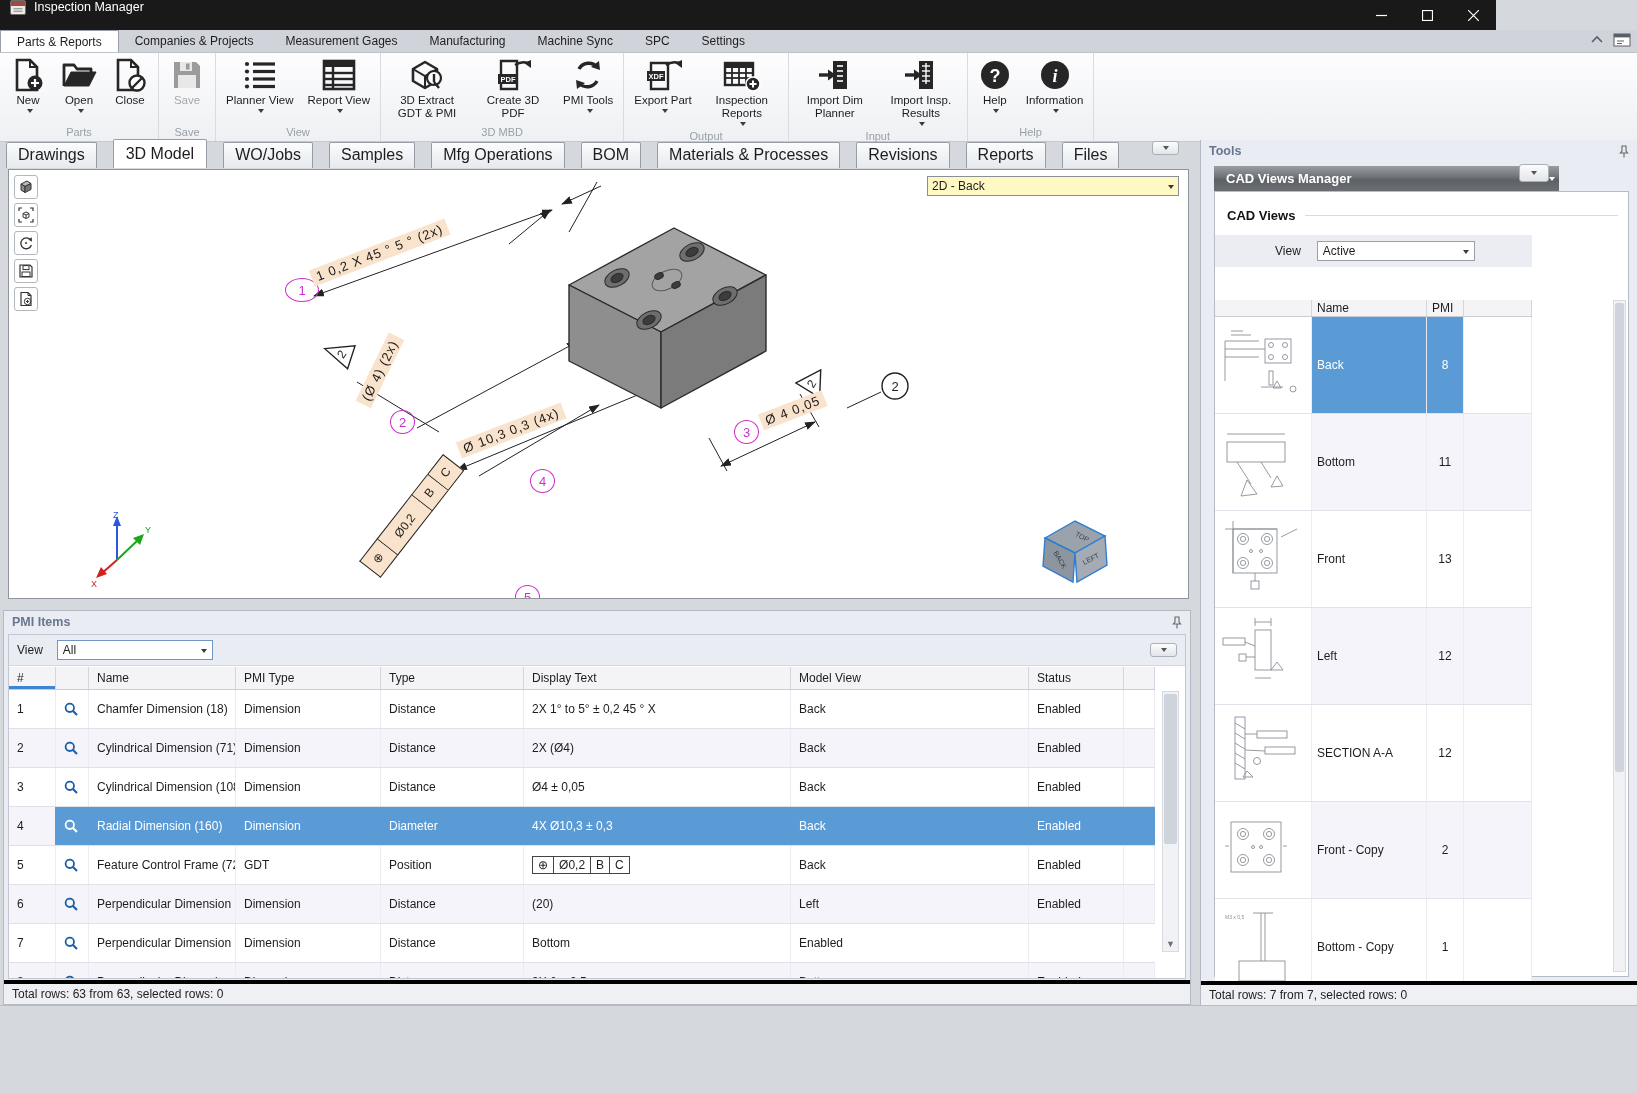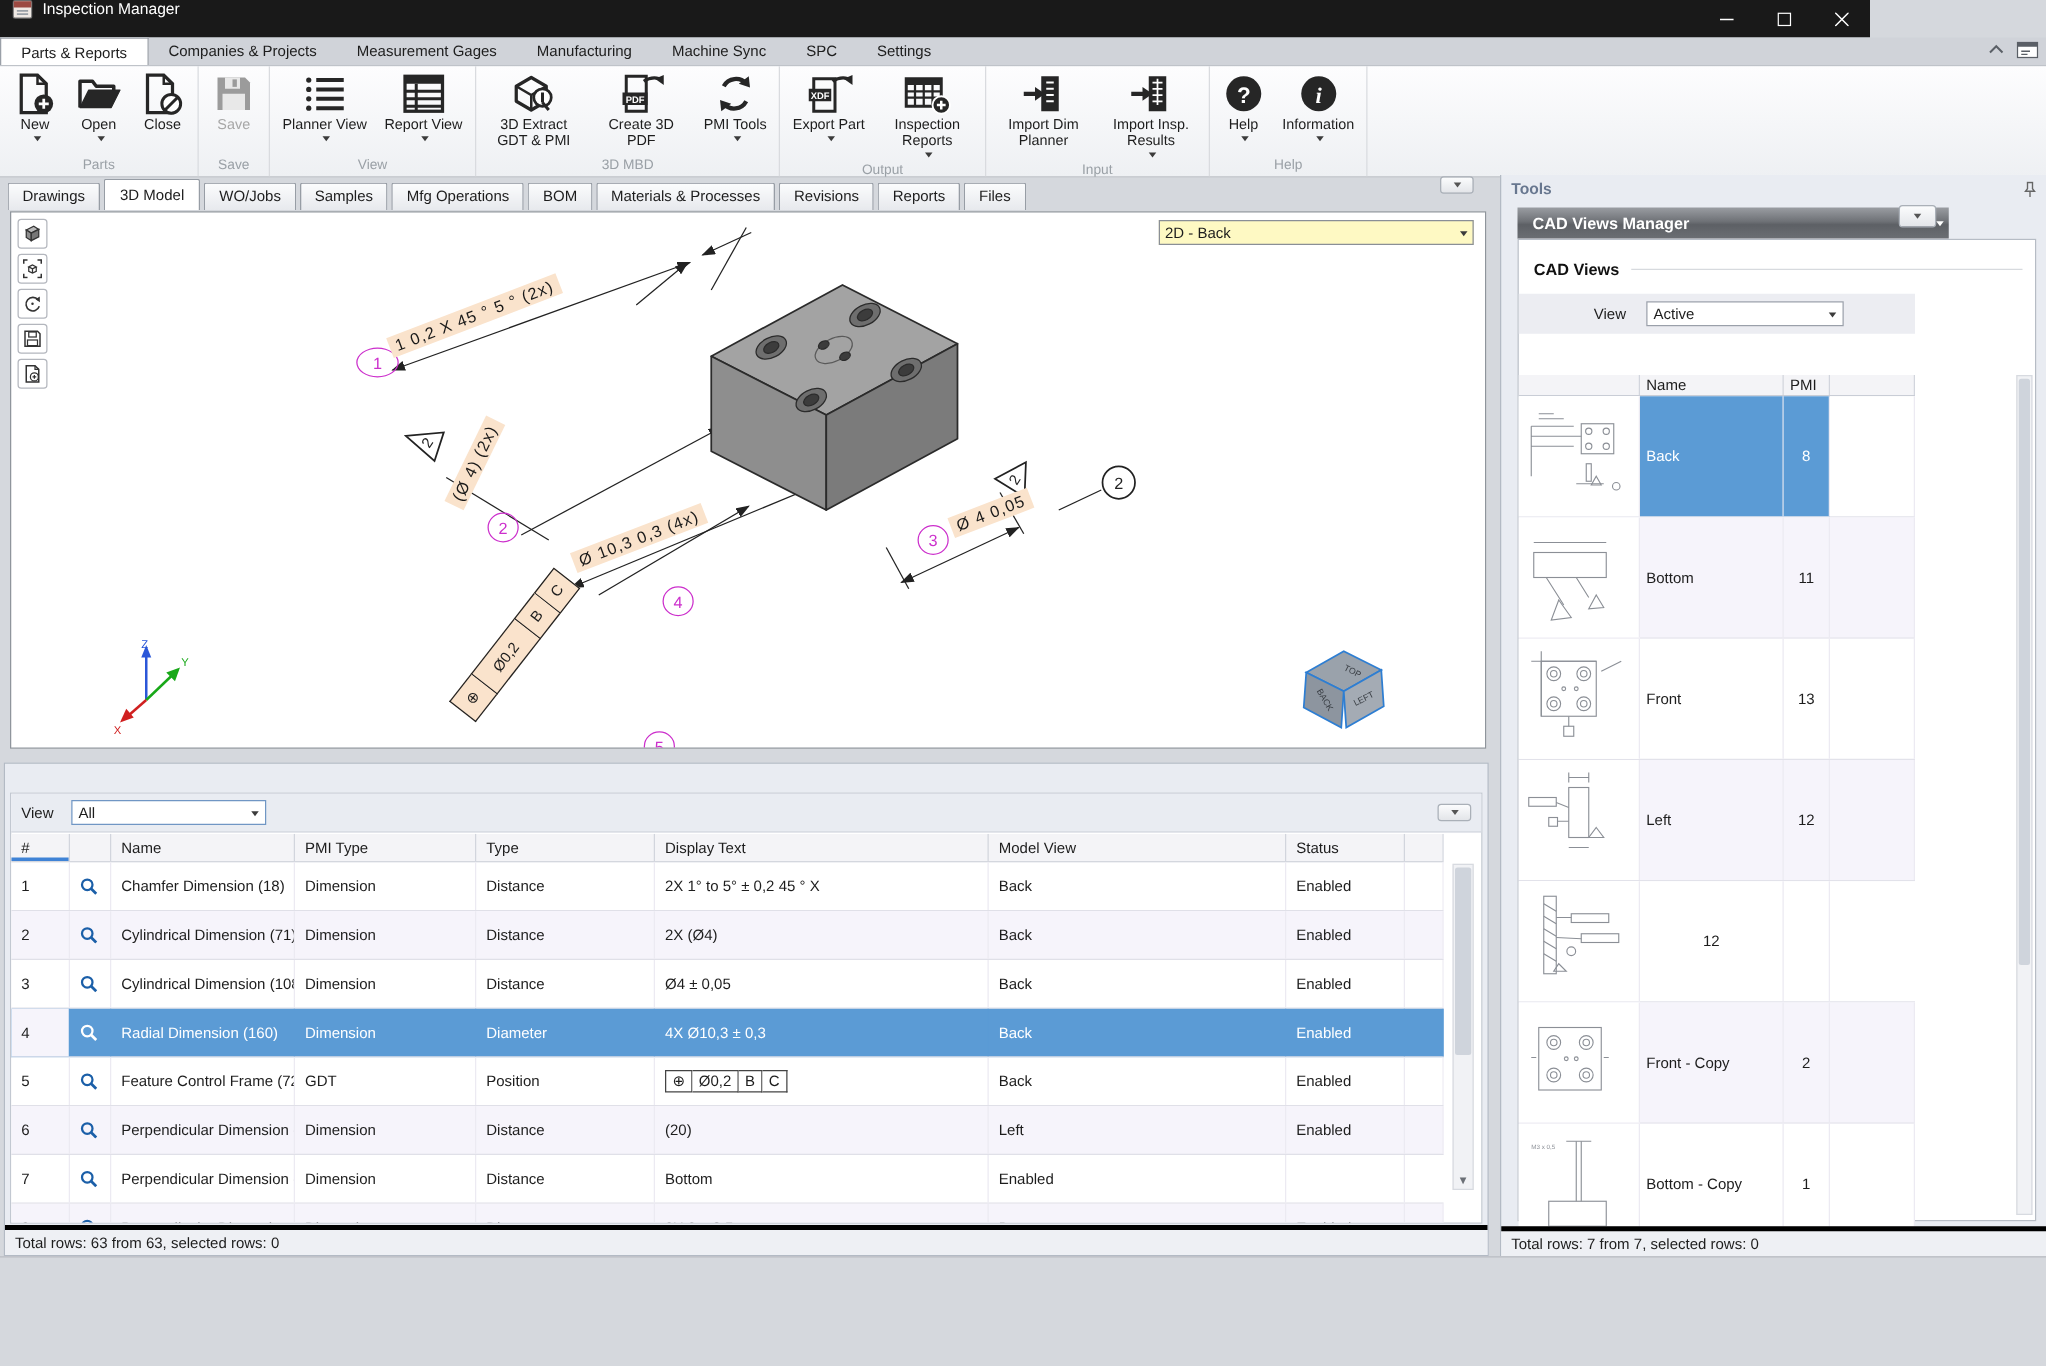--- a/index.html
+++ b/index.html
@@ -24,21 +24,21 @@
   .rgroup{display:flex;flex-direction:column;border-right:1px solid #d9dbdf;padding:1px 3px 0}
   .rrow{flex:1;display:flex;align-items:flex-start;justify-content:center}
   .rbtn{display:flex;flex-direction:column;align-items:center;padding:2px 7px 0;font-size:11.5px;line-height:1.12;text-align:center;max-width:86px;cursor:default}
   .rbtn .ricon{height:38px;display:flex;align-items:center}
   .rbtn.disabled{color:#a7a7a7}
   .rglabel{text-align:center;font-size:11px;color:#9aa0a6;padding:3px 0 3px}
   .caret{display:inline-block;width:0;height:0;border-left:3.5px solid transparent;border-right:3.5px solid transparent;border-top:4px solid #3b3b3b;margin:2px 0 1px 3px;vertical-align:middle}
 
   
   .doctabs{position:absolute;left:6px;top:144px;width:1150px;height:24px;display:flex;align-items:flex-end}
-  .dtab{padding:3px 11px 4px;background:linear-gradient(#fbfcfd,#e7e9ed);border:1px solid #979da5;border-bottom:none;margin-right:3px;border-radius:2px 2px 0 0;font-size:12px;white-space:nowrap}
+  .dtab{padding:3px 11px 4px;background:linear-gradient(#fbfcfd,#e7e9ed);border:1px solid #979da5;border-bottom:none;margin-right:16px;border-radius:2px 2px 0 0;font-size:16px;white-space:nowrap}
   .dtab.active{background:#fff;padding:5px 12px 5px;position:relative;z-index:2}
   .mini-drop{width:27px;height:14px;background:linear-gradient(#fbfcfd,#e3e5e9);border:1px solid #aab0b8;border-radius:3px;display:flex;align-items:center;justify-content:center}
   .mini-drop .caret{margin:0;border-top-color:#555}
   .tab-overflow{position:absolute;left:1152px;top:141px}
 
   
   .viewer{position:absolute;left:8px;top:169px;width:1181px;height:430px;background:#fff;border:1px solid #8f959c;overflow:hidden}
   .vtool{position:absolute;left:5px;top:5px;display:flex;flex-direction:column;gap:4px}
   .vbtn{width:24px;height:24px;border:1px solid #b3b6bd;border-radius:3px;background:#fff;display:flex;align-items:center;justify-content:center}
   .view-combo{position:absolute;left:918px;top:6px;width:252px;height:20px;border:1px solid #8a8f96;background:#fef9c3;display:flex;align-items:center;padding:0 4px;font-size:12px}
@@ -561,20 +561,29 @@
     <div class="fcf-cell" style="height:56px">
         <span>Ø0,2</span>
       </div>
     <div class="fcf-cell" style="height:28px">
         <span>⊕</span>
       </div>
   </div>
 </div>
 
 <div class="pmi-panel">
+  <div class="panel-title">
+    <span>PMI Items</span>
+    <span class="pin">
+        <svg width="10" height="13" viewBox="0 0 10 13">
+          <path d="M3 1h4v5l1.6 2H1.4L3 6z" fill="none" stroke="#666" stroke-width="1.1"></path>
+          <line x1="5" y1="8" x2="5" y2="12.5" stroke="#666" stroke-width="1.1"></line>
+        </svg>
+      </span>
+  </div>
   <div class="pmi-content">
     <div class="view-row">
       <label style="margin-right:14px">View</label>
       <div class="combo" style="width:156px">
         <span>All</span>
         <span class="caret"></span>
       </div>
       <div class="mini-drop" style="margin-left:auto">
           <span class="caret" style="margin:0"></span>
         </div>
@@ -848,20 +857,21 @@
           <div class="ccell thumbcell">
             <svg width="92" height="88" viewBox="0 0 92 88">
               <rect x="18" y="8" width="10" height="62" stroke="#8b8f96" stroke-width="0.9" fill="none"></rect>
               <path d="M18 14l10 6M18 24l10 6M18 34l10 6M18 44l10 6M18 54l10 6" stroke="#8b8f96" stroke-width="0.9" fill="none"></path>
               <rect x="40" y="22" width="30" height="7" stroke="#8b8f96" stroke-width="0.9" fill="none"></rect>
               <rect x="48" y="38" width="30" height="7" stroke="#8b8f96" stroke-width="0.9" fill="none"></rect>
               <circle cx="40" cy="52" r="3.5" stroke="#8b8f96" stroke-width="0.9" fill="none"></circle>
               <path d="M28 25l12 0M28 41l20 1M30 62l6 6h-10z" stroke="#8b8f96" stroke-width="0.9" fill="none"></path>
             </svg>
           </div>
+          <div class="ccell">SECTION A-A</div>
           <div class="ccell pmicell">12</div>
           <div class="ccell"></div>
         </div>
         <div class="crow alt">
           <div class="ccell thumbcell">
             <svg width="92" height="88" viewBox="0 0 92 88">
               <rect x="14" y="16" width="50" height="50" stroke="#8b8f96" stroke-width="0.9" fill="none"></rect>
               <circle cx="26" cy="28" r="5.5" stroke="#8b8f96" stroke-width="0.9" fill="none"></circle>
               <circle cx="26" cy="28" r="2.6" stroke="#8b8f96" stroke-width="0.9" fill="none"></circle>
               <circle cx="52" cy="28" r="5.5" stroke="#8b8f96" stroke-width="0.9" fill="none"></circle>

